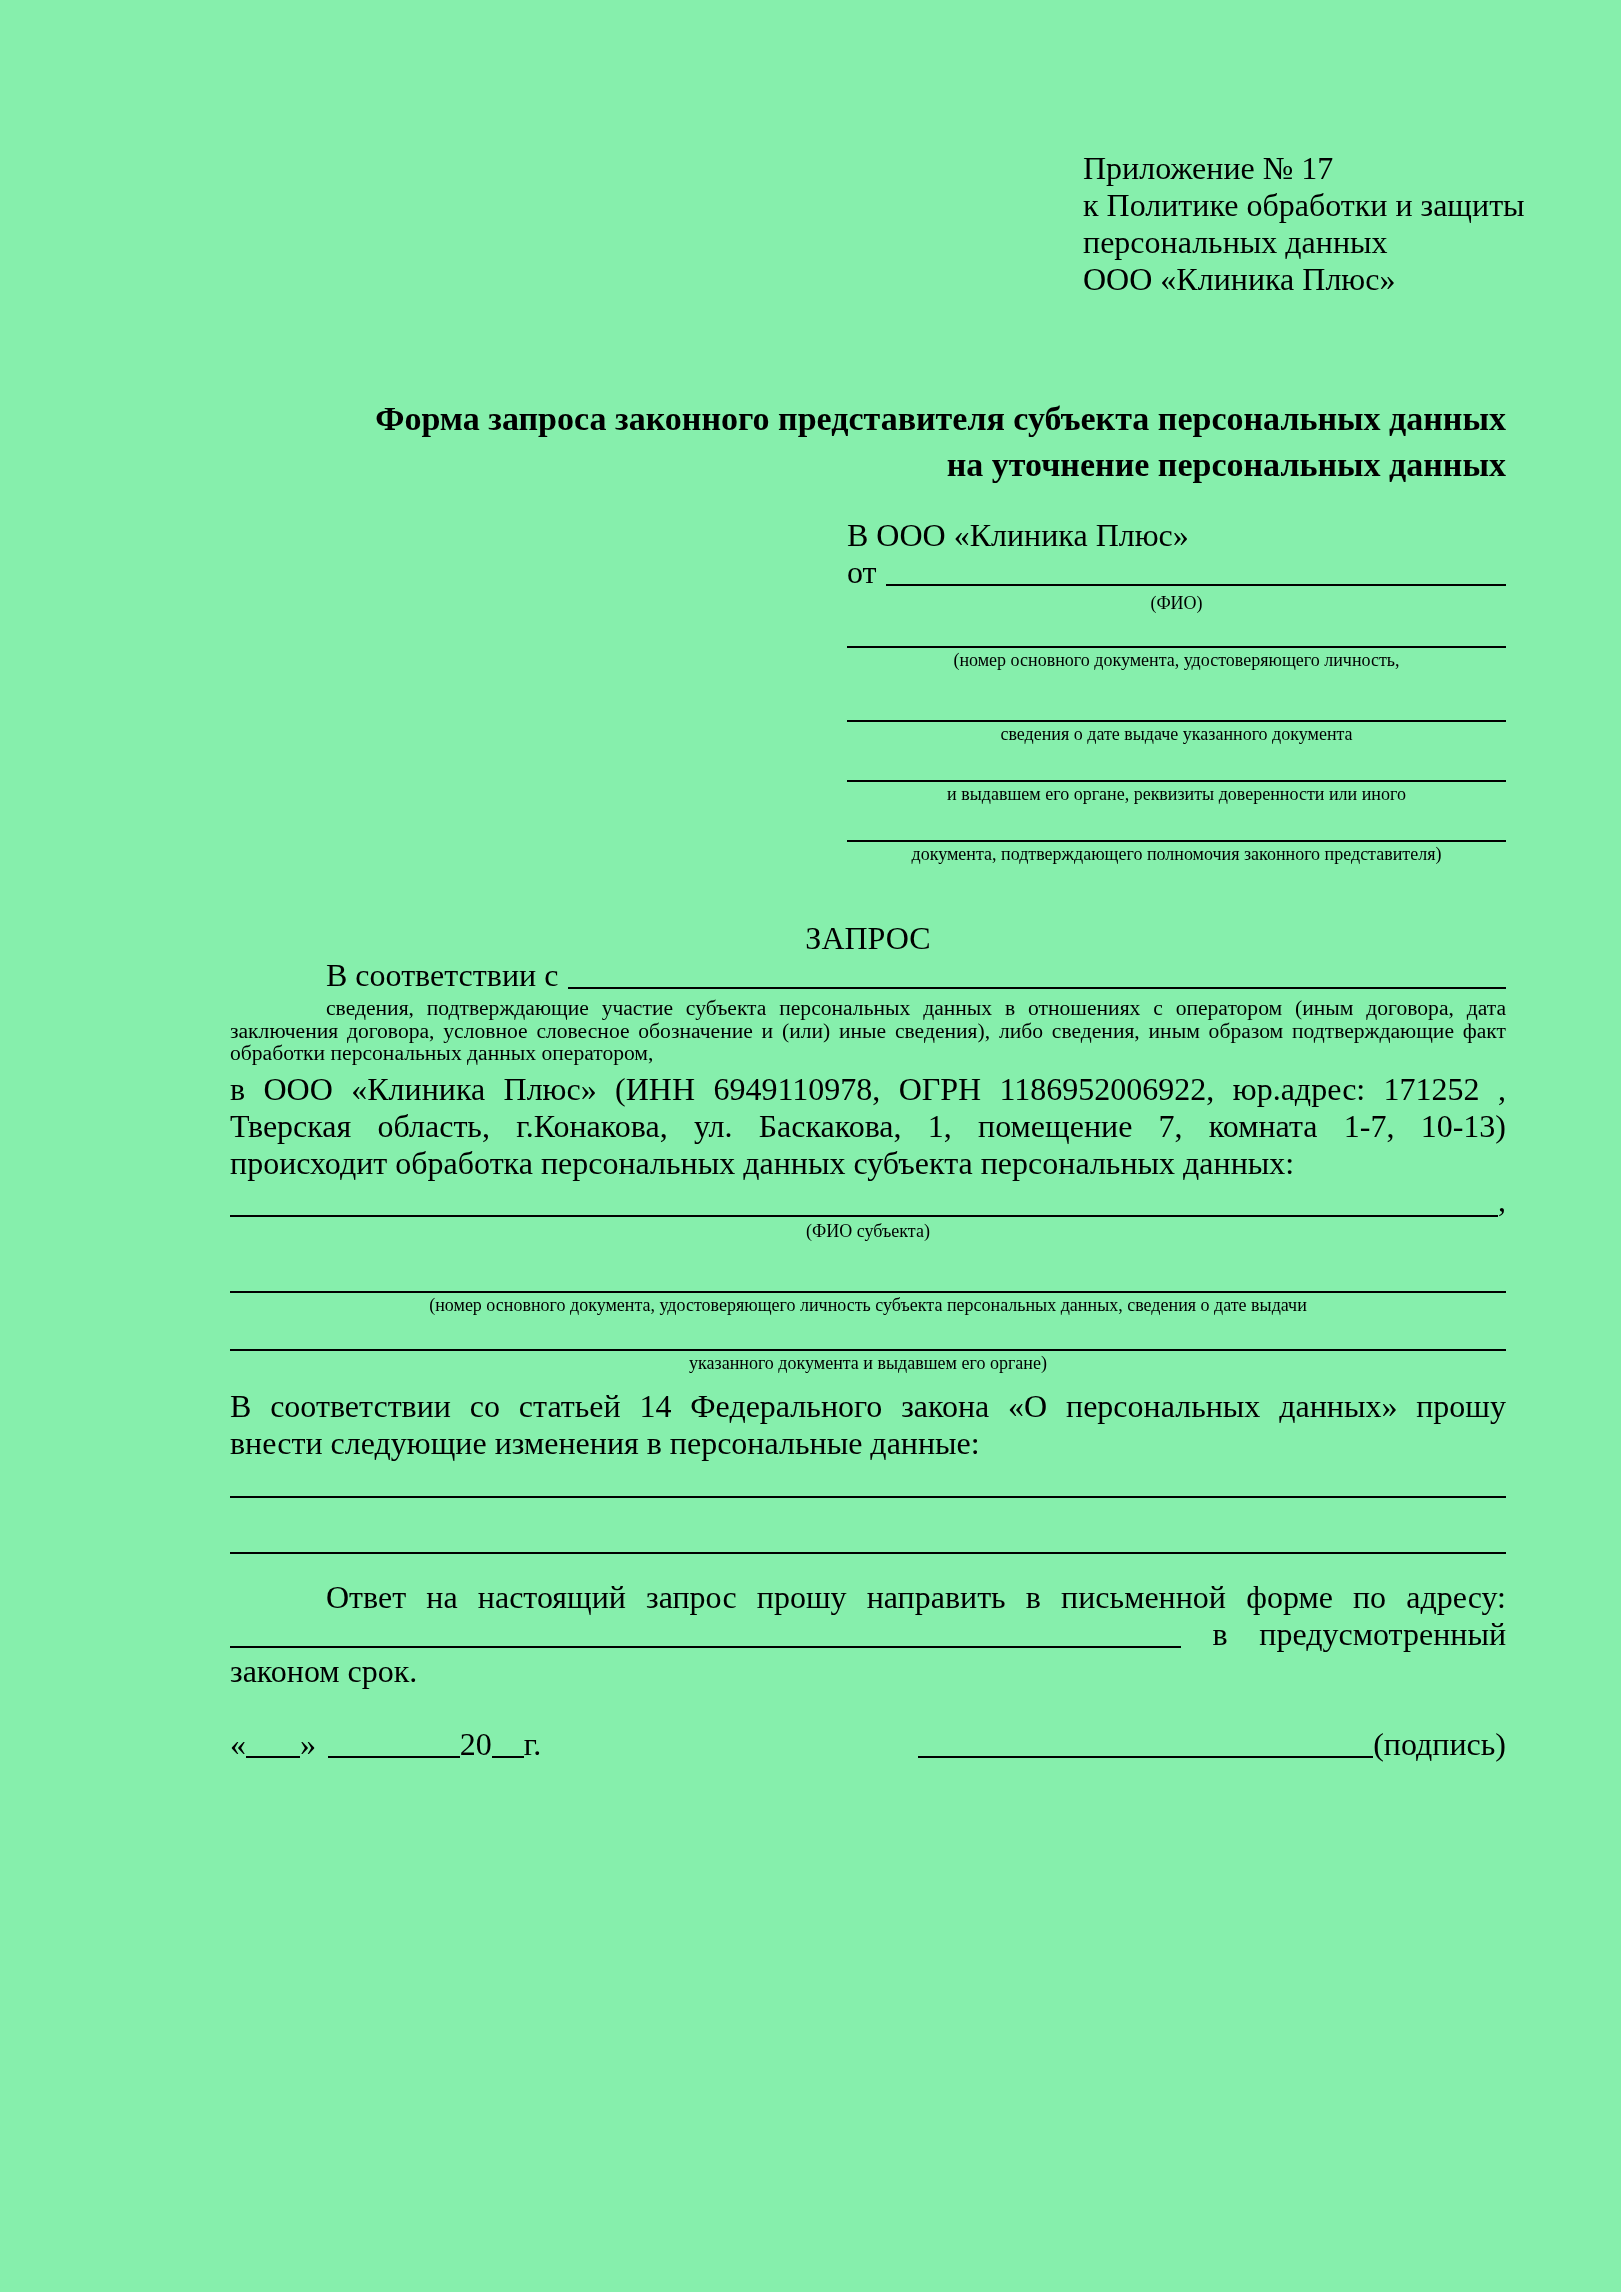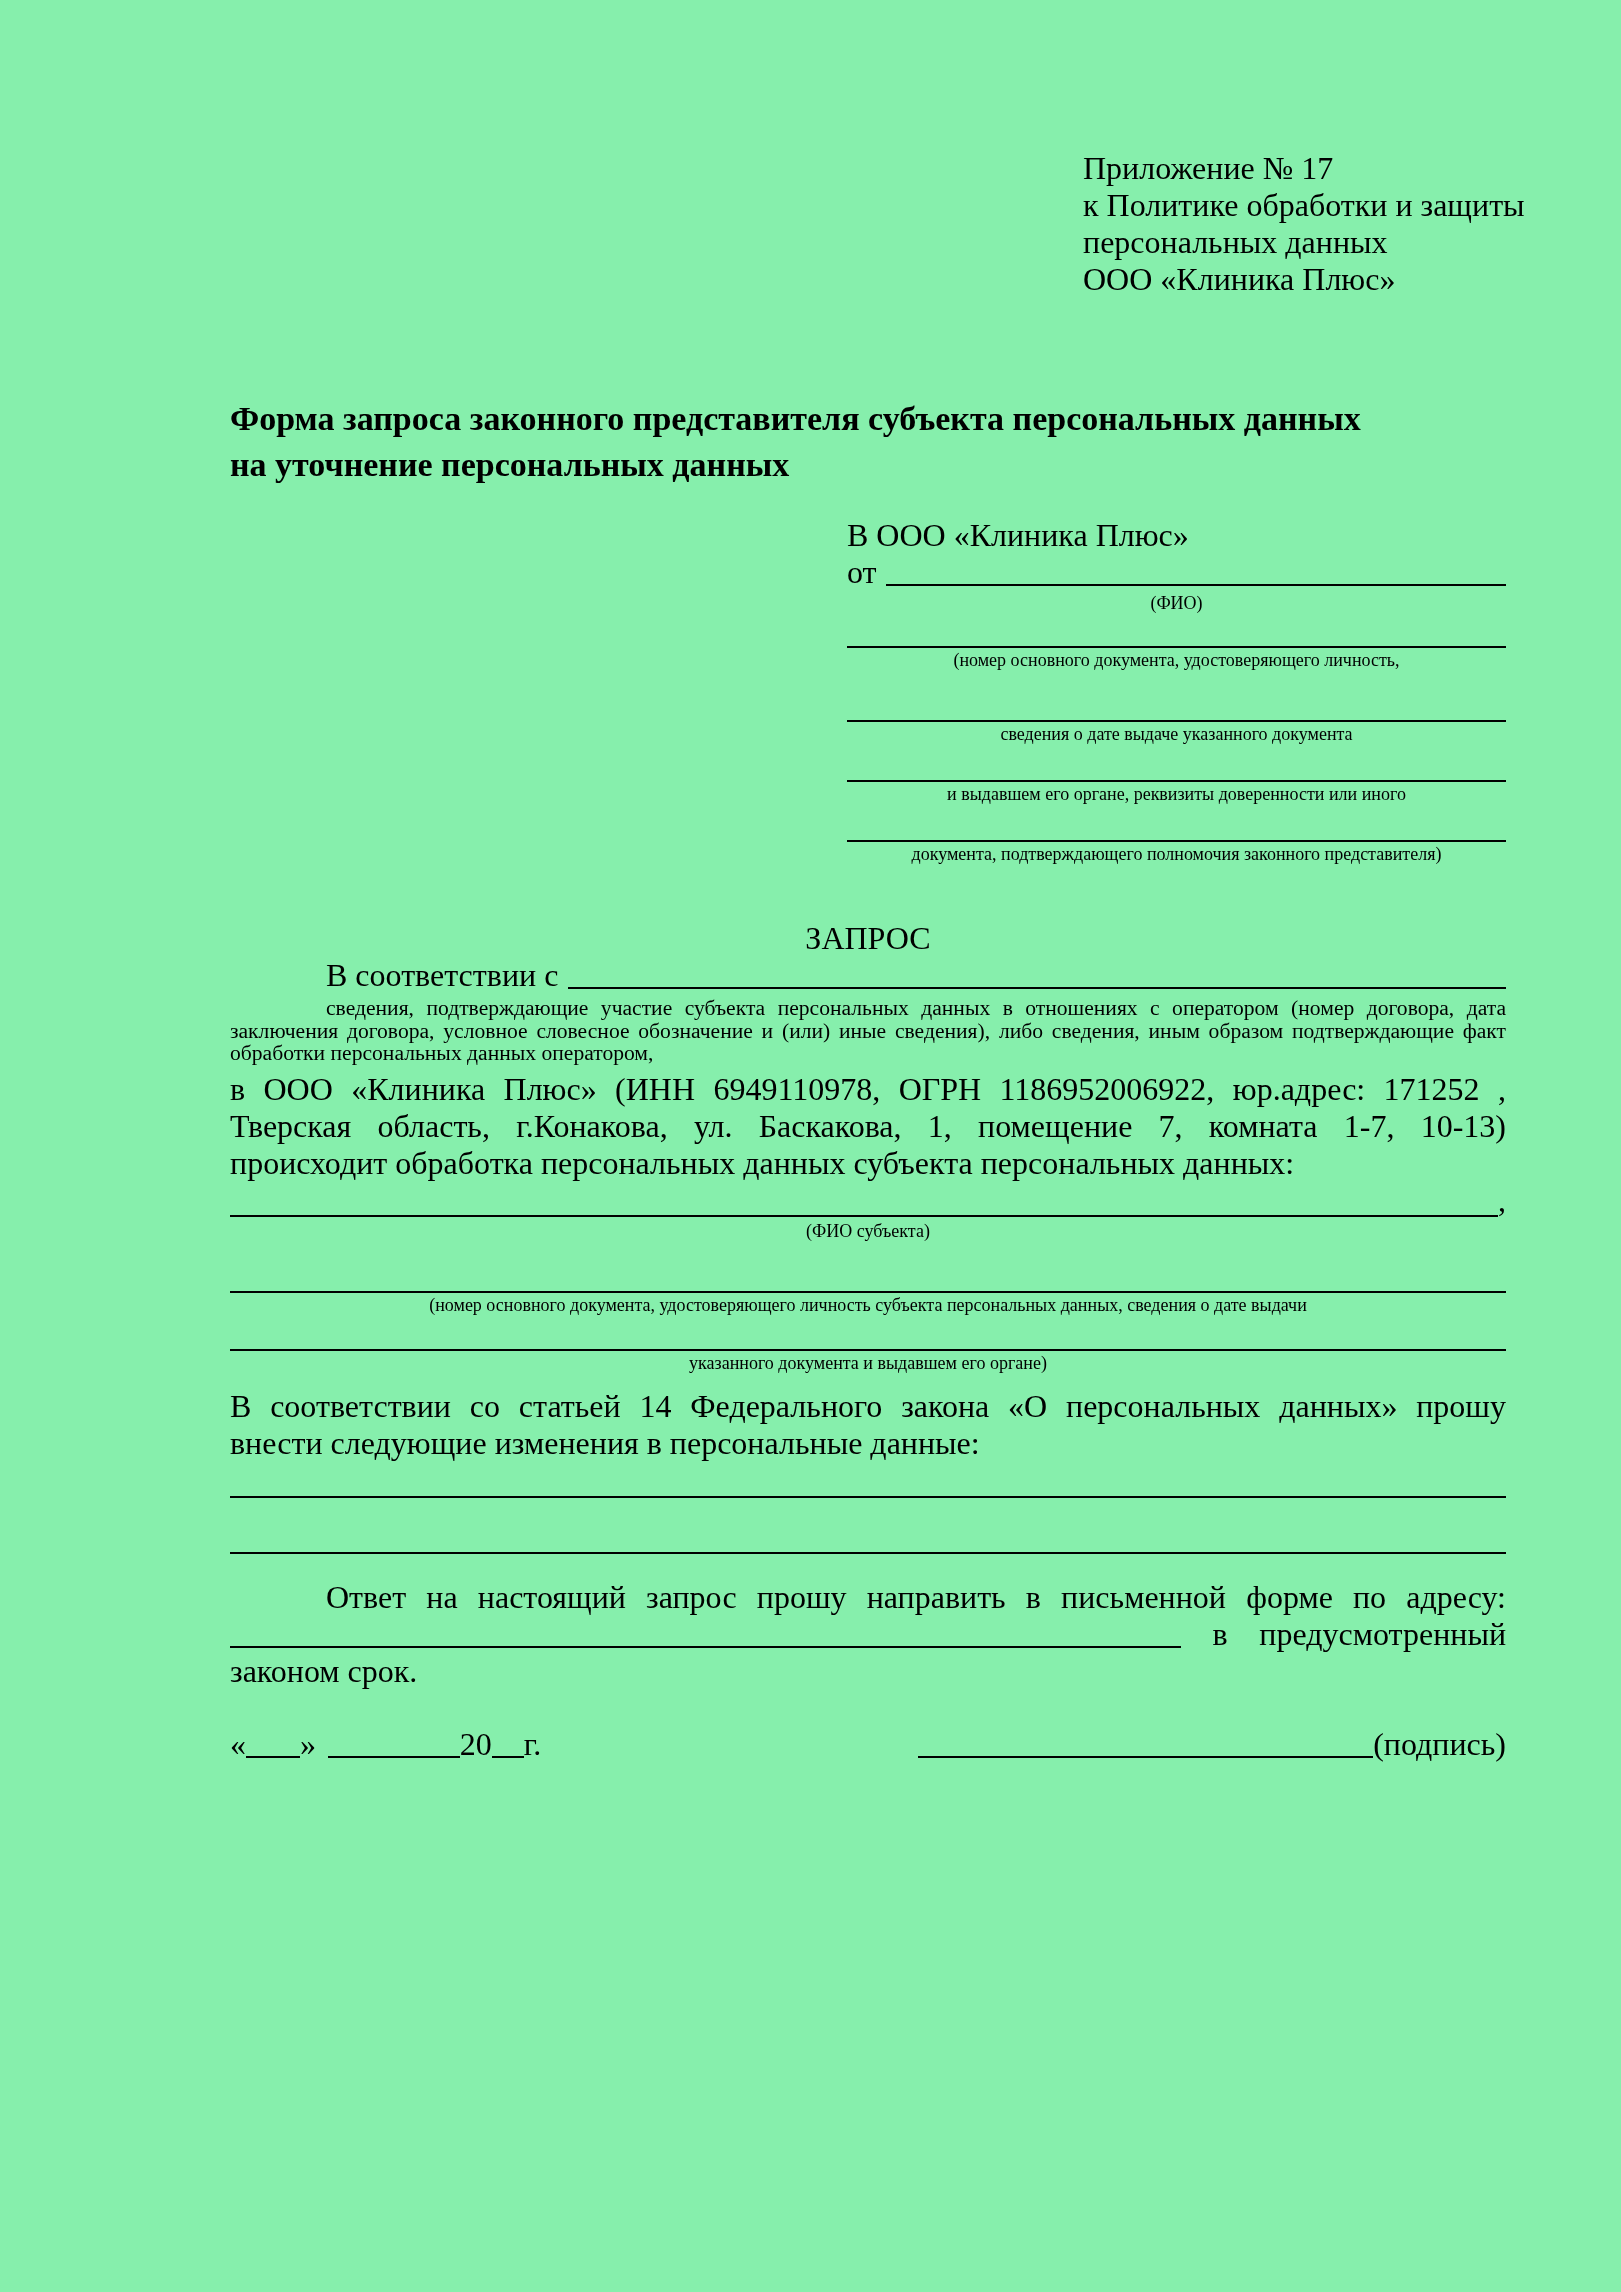--- a/index.html
+++ b/index.html
@@ -12,21 +12,21 @@
     padding:150px 115px 0 230px;
     font-family:"Liberation Serif","DejaVu Serif",serif;
     color:#000;
     font-size:32px;
     line-height:37px;
   }
   .header-block{margin-left:853px;}
   .header-block div{white-space:nowrap;}
   .doc-title{
     margin-top:98px;
-    text-align:left;
+    text-align:right;
     font-weight:bold;
     font-size:34px;
     line-height:46px;
   }
   .addr{margin-left:617px;margin-top:29px;}
   .caption{
     font-size:18px;
     line-height:25.5px;
     text-align:center;
     white-space:nowrap;
@@ -93,21 +93,21 @@
   </div>
 
   <div class="heading-center">ЗАПРОС</div>
 
   <div class="fline indent">
     <span class="lbl">В соответствии с</span>
     <span class="fill"></span>
   </div>
 
   <div class="small mt4">
-    <div class="jl indent">сведения, подтверждающие участие субъекта персональных данных в отношениях с оператором (номер договора, дата</div>
+    <div class="jl indent">сведения, подтверждающие участие субъекта персональных данных в отношениях с оператором (иным договора, дата</div>
     <div class="jl">заключения договора, условное словесное обозначение и (или) иные сведения), либо сведения, иным образом подтверждающие факт</div>
     <div>обработки персональных данных оператором,</div>
   </div>
 
   <div class="mt6">
     <div class="jl">в ООО «Клиника Плюс» (ИНН 6949110978, ОГРН 1186952006922, юр.адрес: 171252 ,</div>
     <div class="jl">Тверская область, г.Конакова, ул. Баскакова, 1, помещение 7, комната 1-7, 10-13)</div>
     <div>происходит обработка персональных данных субъекта персональных данных:</div>
   </div>
 

